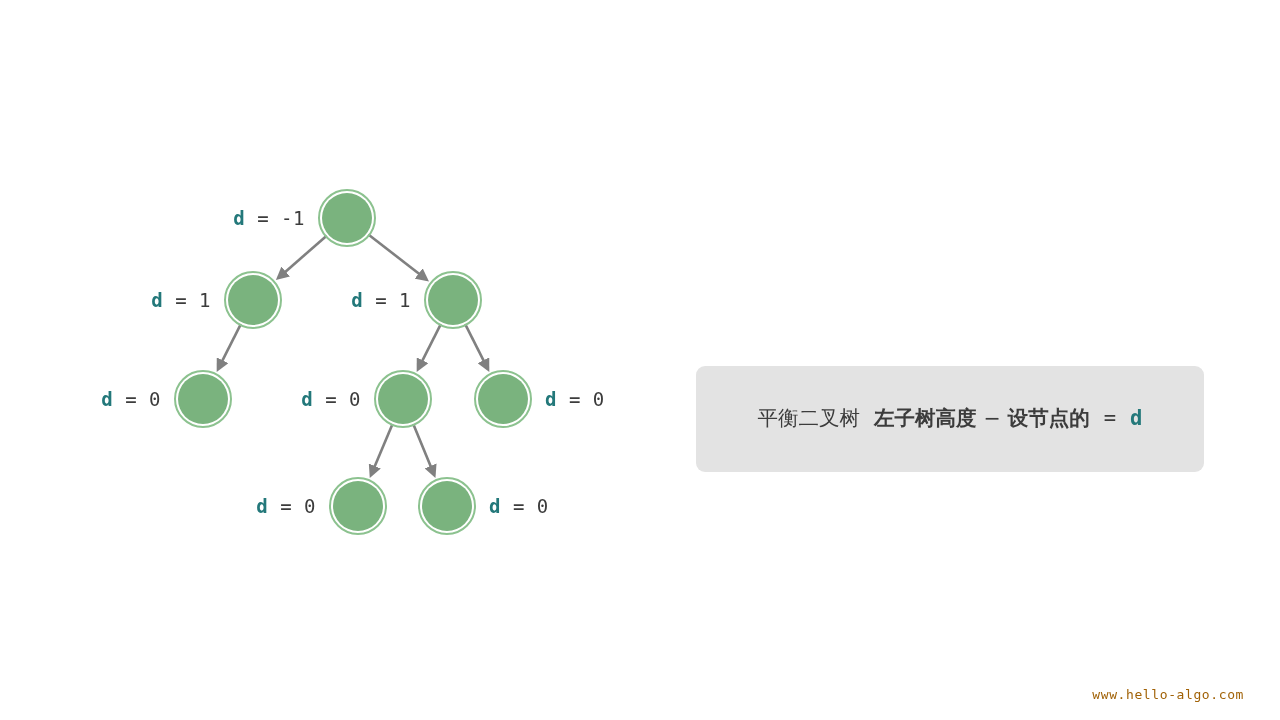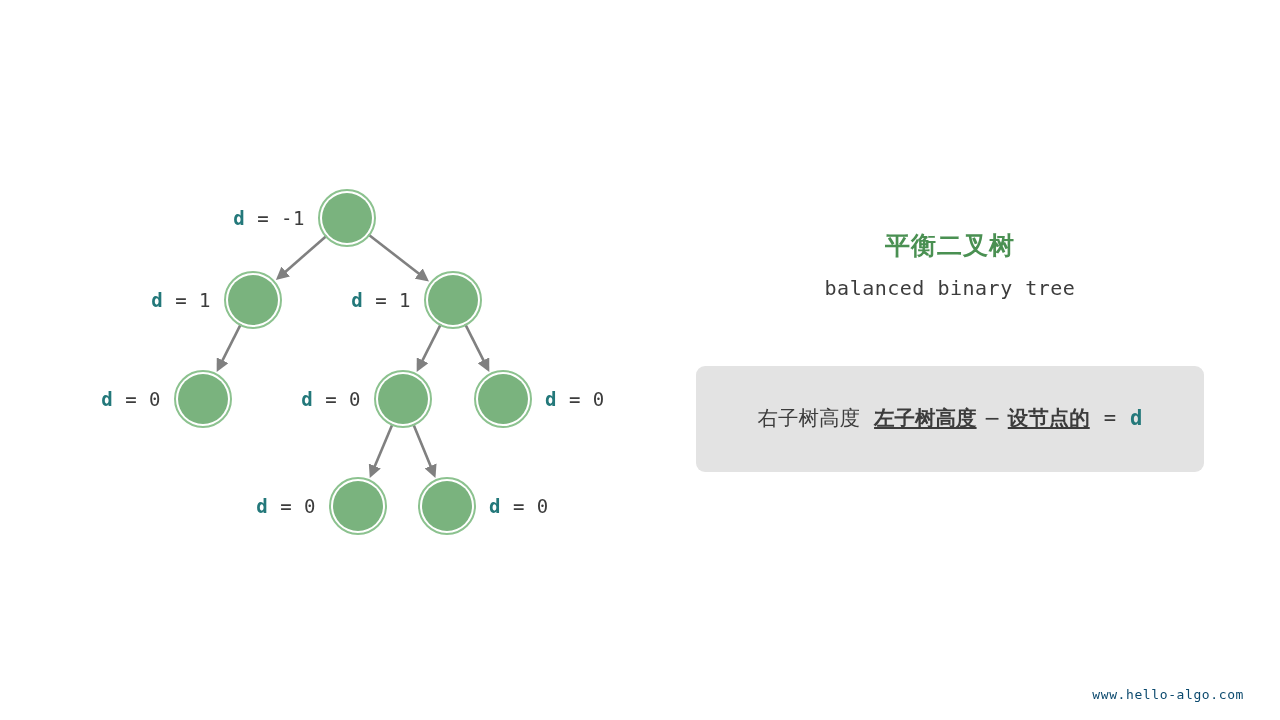--- a/index.html
+++ b/index.html
@@ -89,33 +89,33 @@
     align-items: center;
     justify-content: center;
   }
   .formula-line {
     font-family: "DejaVu Sans", sans-serif;
     font-size: 20.5px;
     color: #3c3c3c;
     line-height: 1.55;
     white-space: nowrap;
   }
-  .formula-line .bold { font-weight: bold; text-decoration: underline; }
+  .formula-line .bold { font-weight: bold; }
   .formula-line .teal { color: #23787a; font-weight: bold; }
   .formula-line .mono { font-family: "DejaVu Sans Mono", monospace; }
   .sp { display: inline-block; width: 7px; }
 
   
   #watermark {
     position: absolute;
     right: 36px;
     bottom: 18px;
     font-family: "DejaVu Sans Mono", monospace;
     font-size: 13px;
-    color: #0c4a6e;
+    color: #a16207;
     letter-spacing: 0.6px;
   }
 </style>
 </head>
 <body>
 
 <div id="diagram">
   <svg id="tree-svg" width="660" height="720">
     <defs>
       <marker id="arrowhead" markerWidth="5" markerHeight="5" refX="3.6" refY="2.5" orient="auto" markerUnits="strokeWidth">
@@ -156,23 +156,21 @@
       <div class="node-label left-of" style="left: 411px; top: 283px;"><span class="d">d</span><span> = 1</span></div>
       <div class="node-label left-of" style="left: 161px; top: 382px;"><span class="d">d</span><span> = 0</span></div>
       <div class="node-label left-of" style="left: 361px; top: 382px;"><span class="d">d</span><span> = 0</span></div>
       <div class="node-label right-of" style="left: 545px; top: 382px;"><span class="d">d</span><span> = 0</span></div>
       <div class="node-label left-of" style="left: 316px; top: 489px;"><span class="d">d</span><span> = 0</span></div>
       <div class="node-label right-of" style="left: 489px; top: 489px;"><span class="d">d</span><span> = 0</span></div>
     </div>
 </div>
 
 <div id="panel">
-  <div id="title">平衡二叉树</div>
-  <div id="subtitle">balanced binary tree</div>
 
   <div id="formula-box">
     <div class="formula-line">
-      <span>右子树高度</span><span class="sp"></span><span class="sp"></span><span class="bold">左子树高度</span><span class="sp"></span><span>−</span><span class="sp"></span><span class="bold">设节点的</span><span class="sp"></span><span class="sp"></span><span class="mono">=</span><span class="sp"></span><span class="sp"></span><span class="teal mono">d</span>
+      <span>平衡二叉树</span><span class="sp"></span><span class="sp"></span><span class="bold">左子树高度</span><span class="sp"></span><span>−</span><span class="sp"></span><span class="bold">设节点的</span><span class="sp"></span><span class="sp"></span><span class="mono">=</span><span class="sp"></span><span class="sp"></span><span class="teal mono">d</span>
     </div>
   </div>
 </div>
 
 <div id="watermark">www.hello-algo.com</div>
 
 </body></html>

